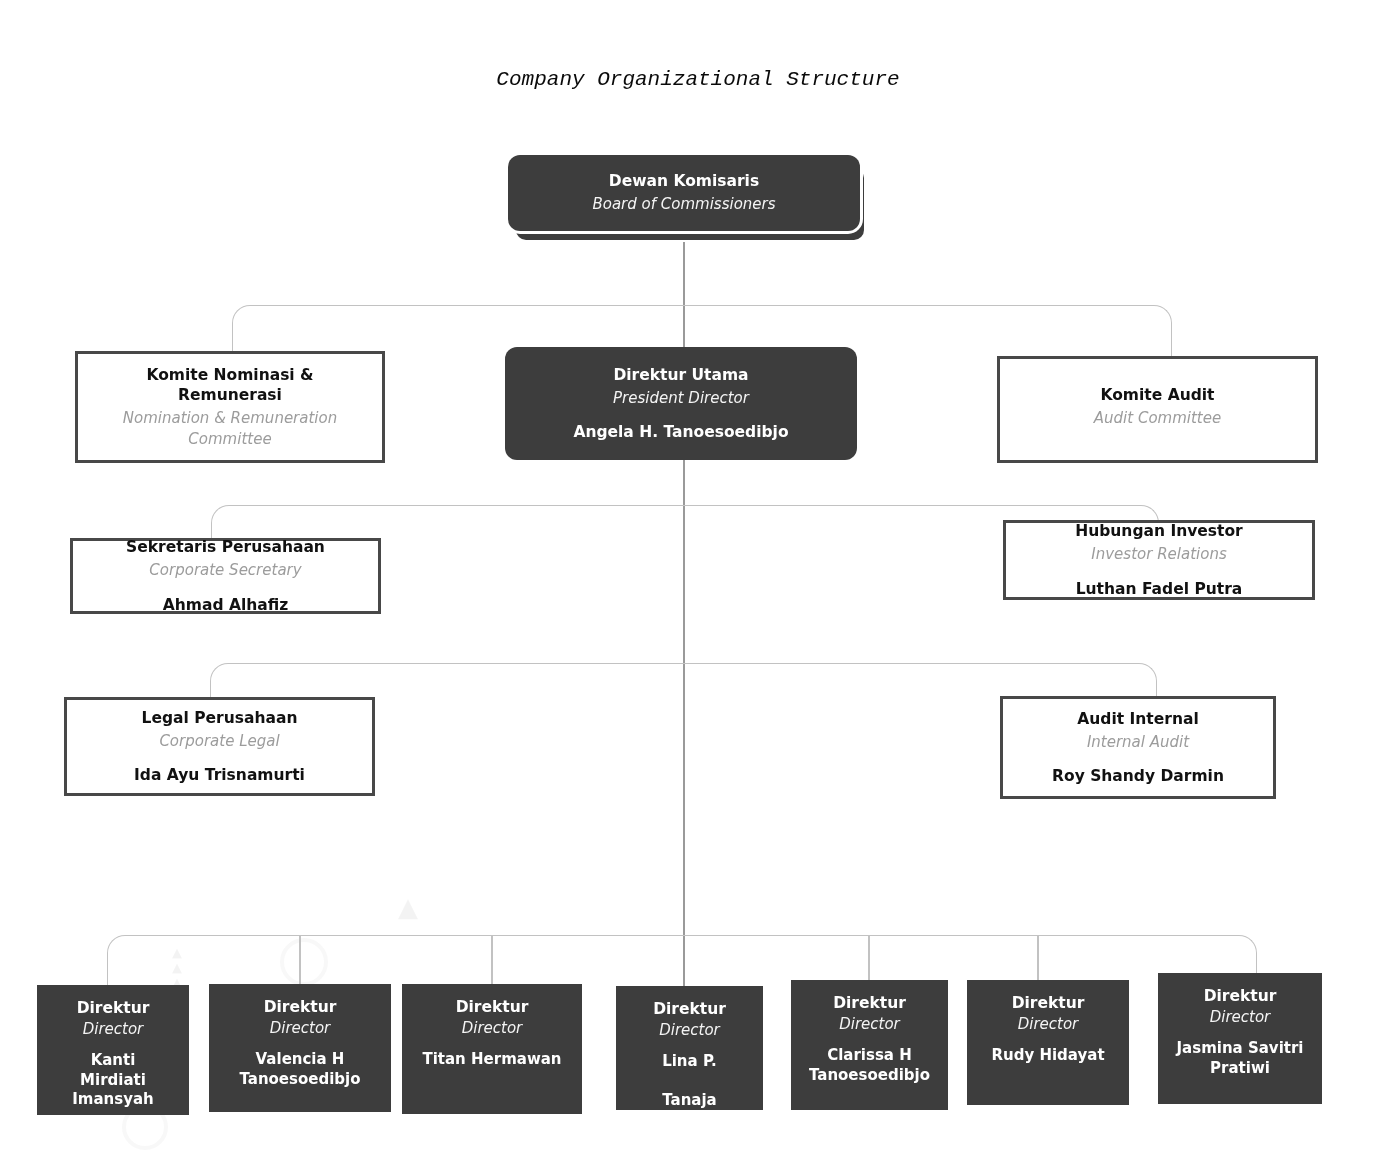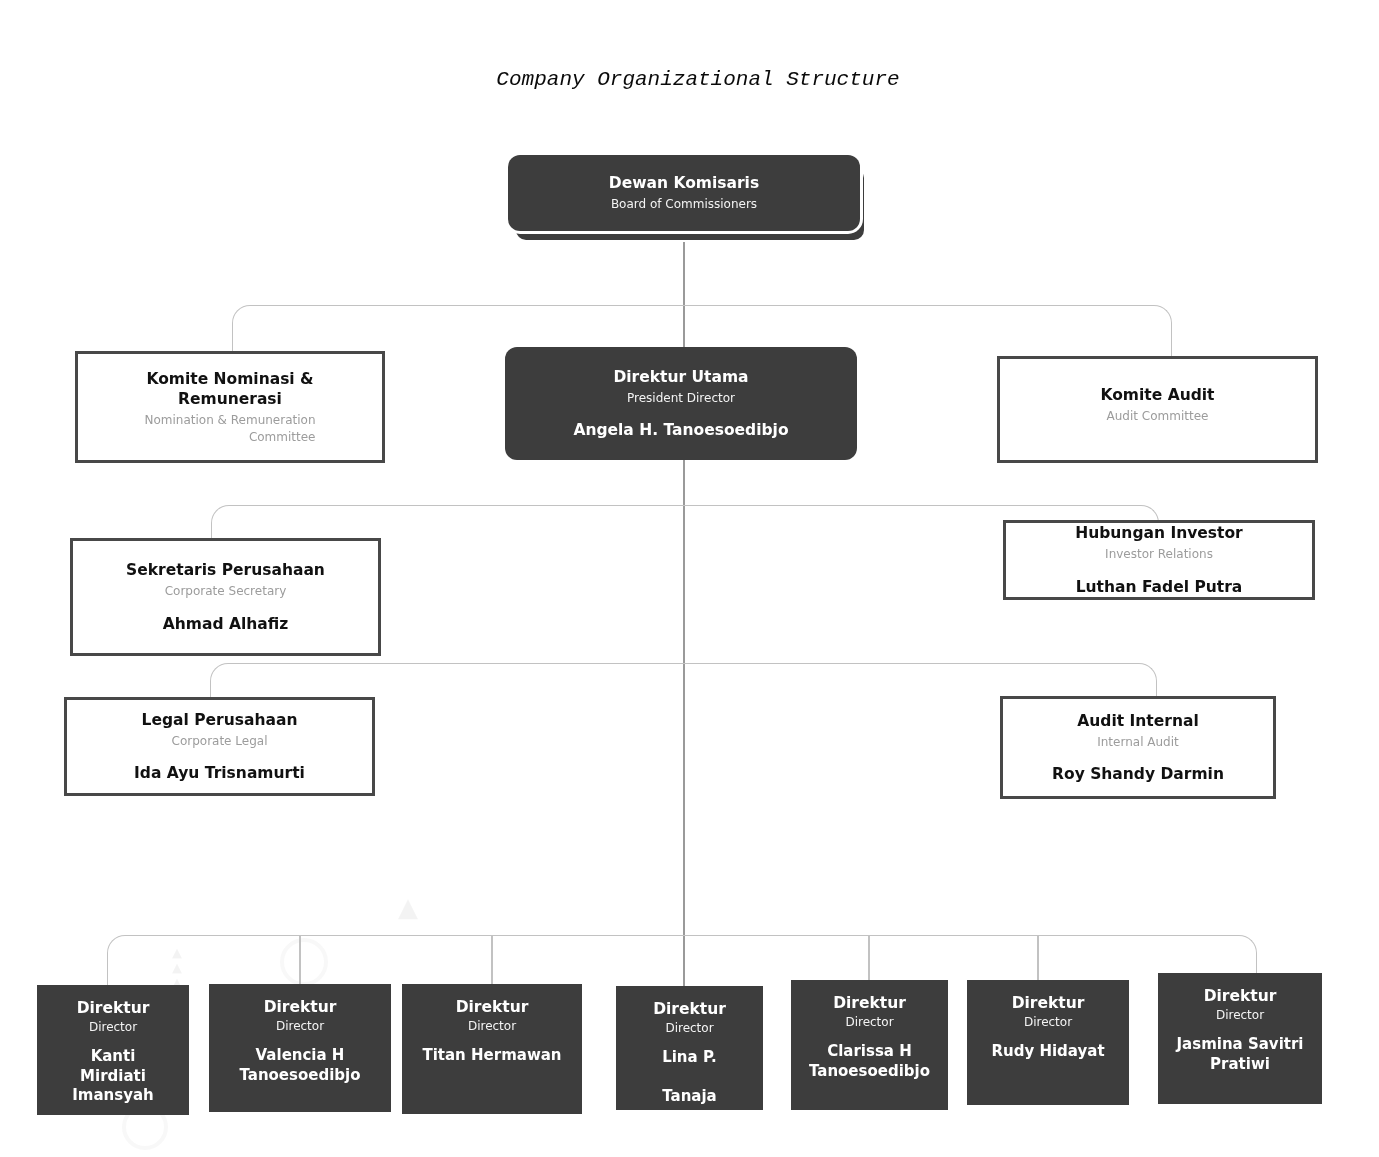--- a/index.html
+++ b/index.html
@@ -22,32 +22,32 @@
 
   
   .node {
     position:absolute; box-sizing:border-box; z-index:2;
     display:flex; flex-direction:column; align-items:center; justify-content:center;
     text-align:center;
   }
   .node.dark { background:#3d3d3d; color:#ffffff; border-radius:12px; }
   .node.light { background:#ffffff; border:3px solid #484848; color:#111111; }
   .nt { font-weight:bold; font-size:15.5px; line-height:1.3; white-space:pre-line; }
-  .ns { font-size:12px; line-height:1.35; margin-top:3px; white-space:pre-line;text-align:right; }
+  .ns { font-style:italic; font-size:15px; line-height:1.35; margin-top:3px; white-space:pre-line; }
   .light .ns { color:#9c9c9c; }
   .dark .ns { color:#f4f4f4; }
   .nn { font-weight:bold; font-size:15.5px; line-height:1.3; margin-top:14px; white-space:pre-line; }
 
   #dewan { left:508px; top:155px; width:352px; height:76px;
            box-shadow:0 0 0 3px #ffffff, 6px 11px 0 -2px #3d3d3d; }
   #direktur-utama { left:505px; top:347px; width:352px; height:113px; }
   #komite-nominasi { left:75px; top:351px; width:310px; height:112px; }
   #komite-audit { left:997px; top:356px; width:321px; height:107px;
                   justify-content:flex-start; padding-top:26px; }
-  #sekretaris { left:70px; top:538px; width:311px; height:118px; }
+  #sekretaris { left:70px; top:538px; width:311px; height:76px; }
   #hubungan-investor { left:1003px; top:520px; width:312px; height:80px; }
   #legal { left:64px; top:697px; width:311px; height:99px; }
   #audit-internal { left:1000px; top:696px; width:276px; height:103px; }
 
   .dir { justify-content:flex-start; padding-top:13px; border-radius:0 !important; }
   .dir .nt { font-size:15.5px; }
   .dir .ns { margin-top:1px; }
   .dir .nn { margin-top:12px; font-size:15px; }
   #d1 { left:37px;   top:985px; width:152px; height:130px; }
   #d2 { left:209px;  top:984px; width:182px; height:128px; }

